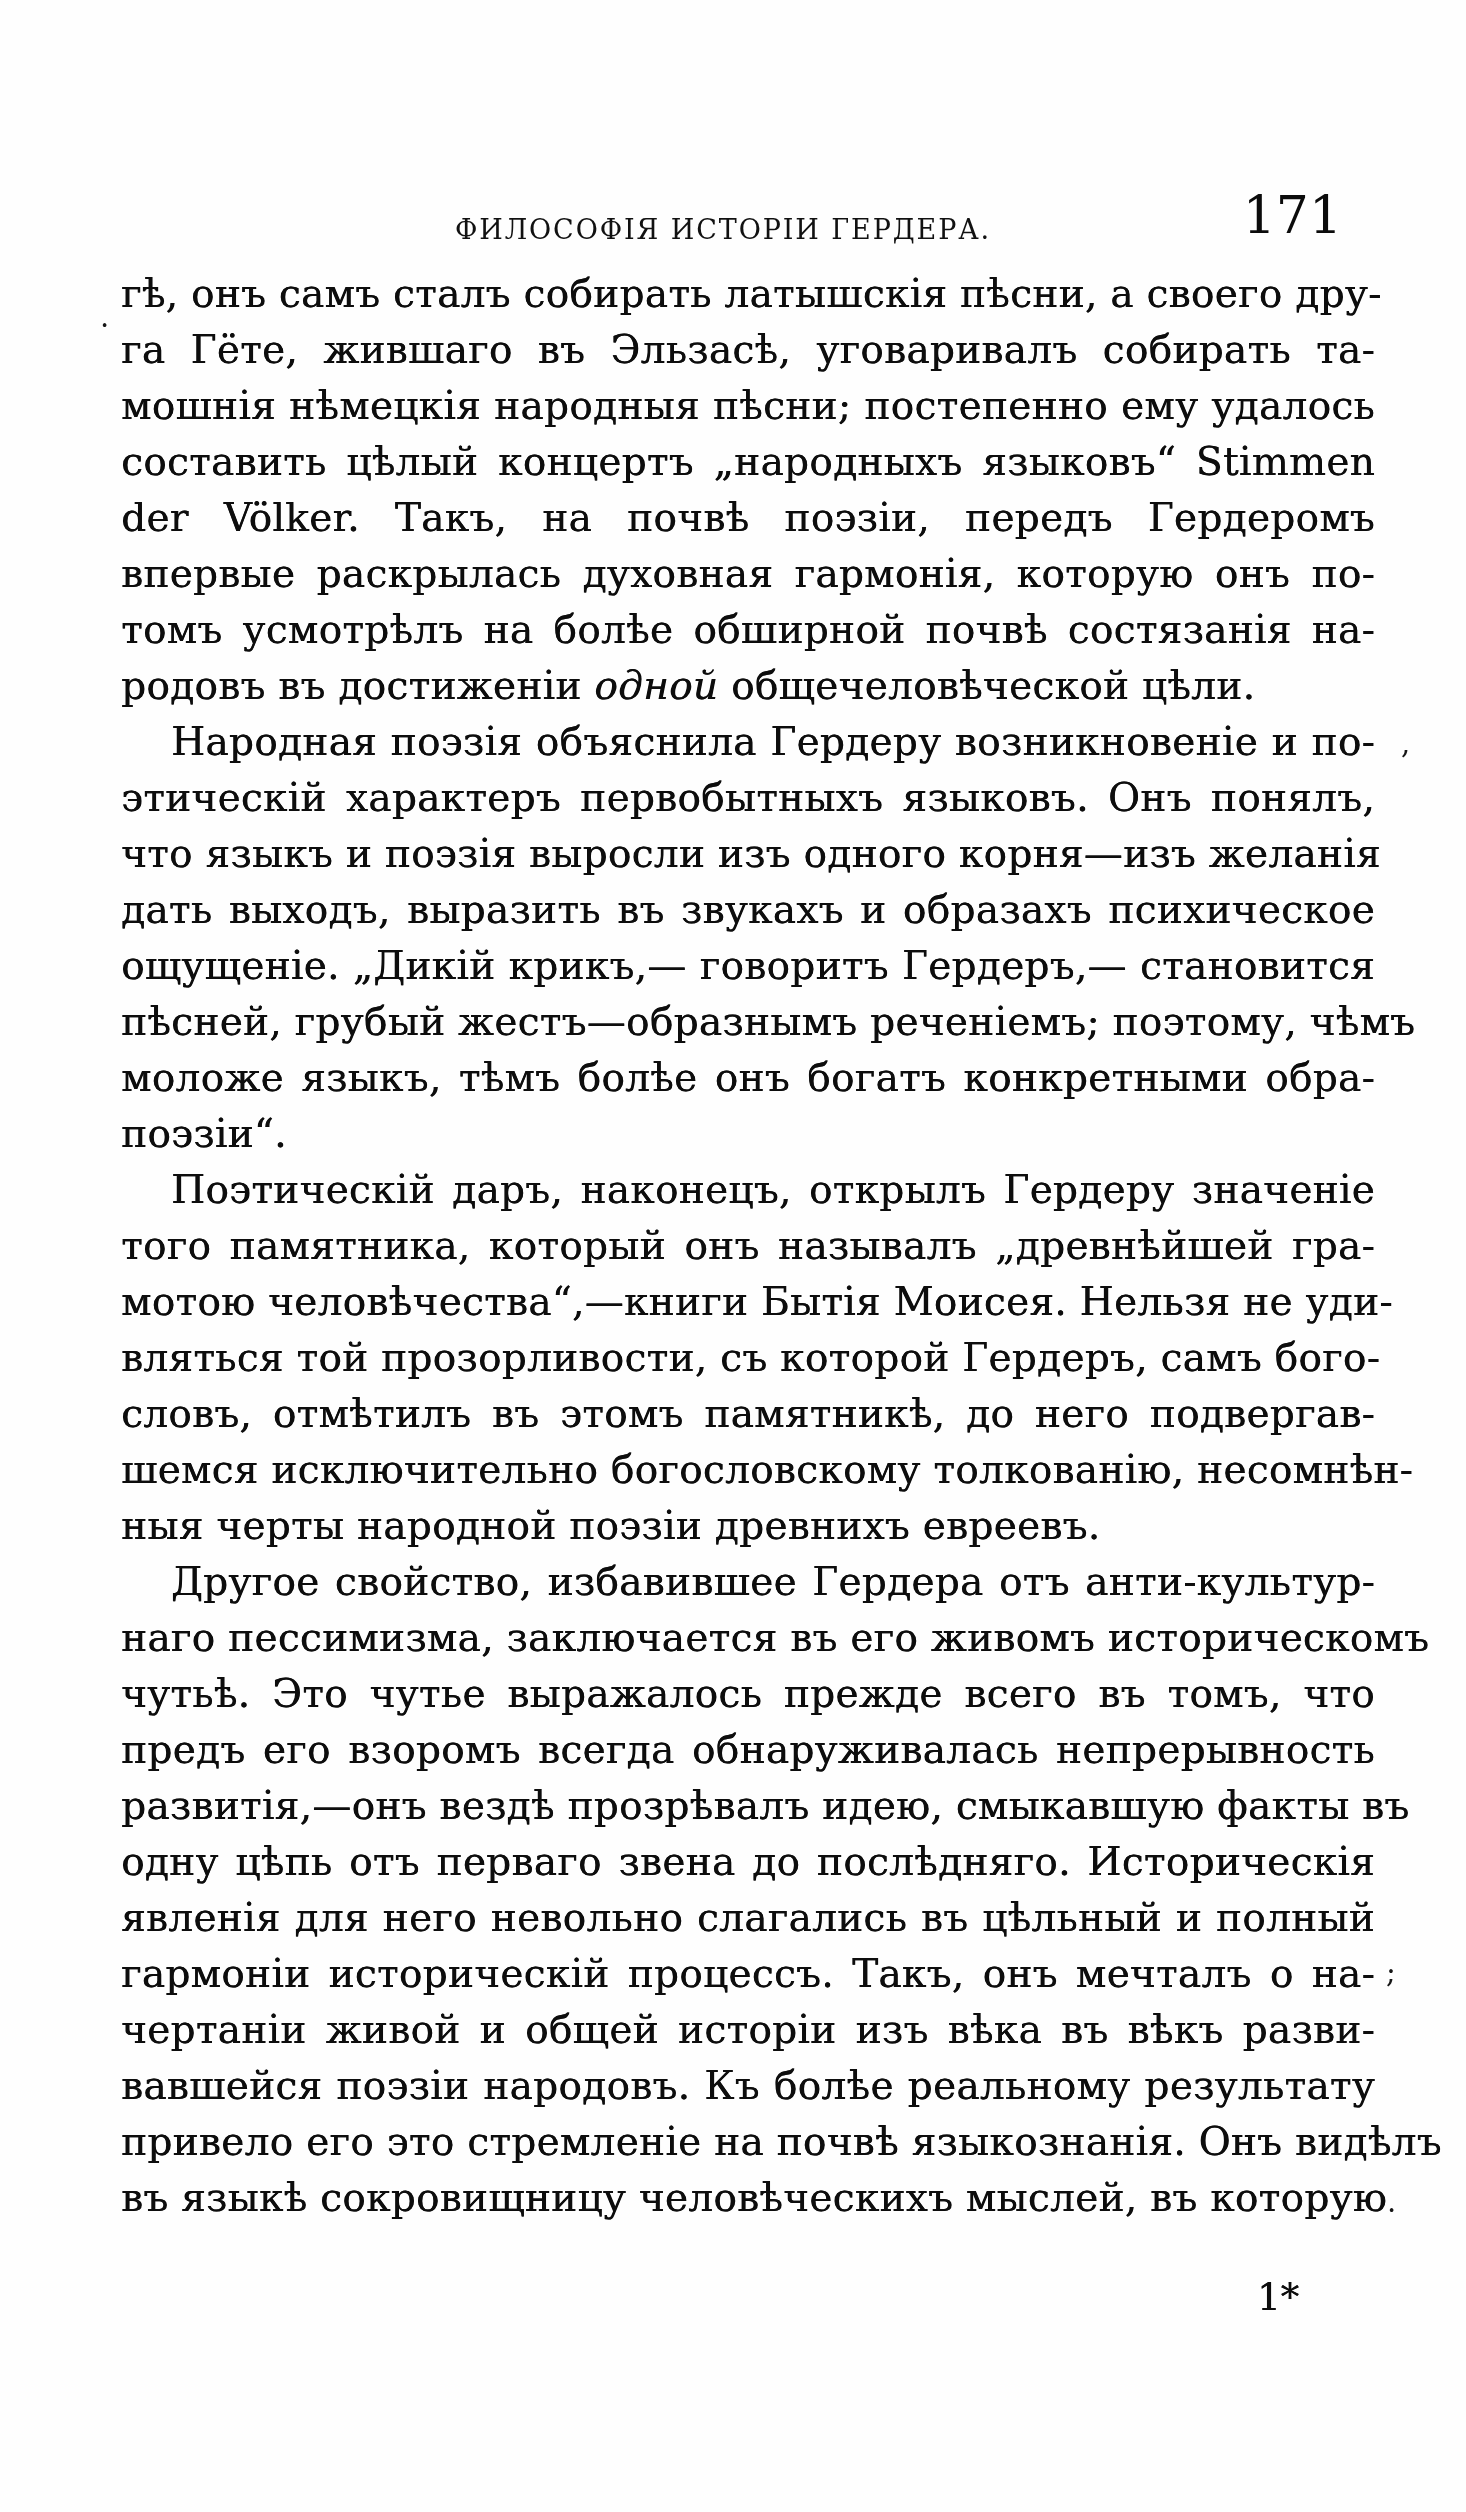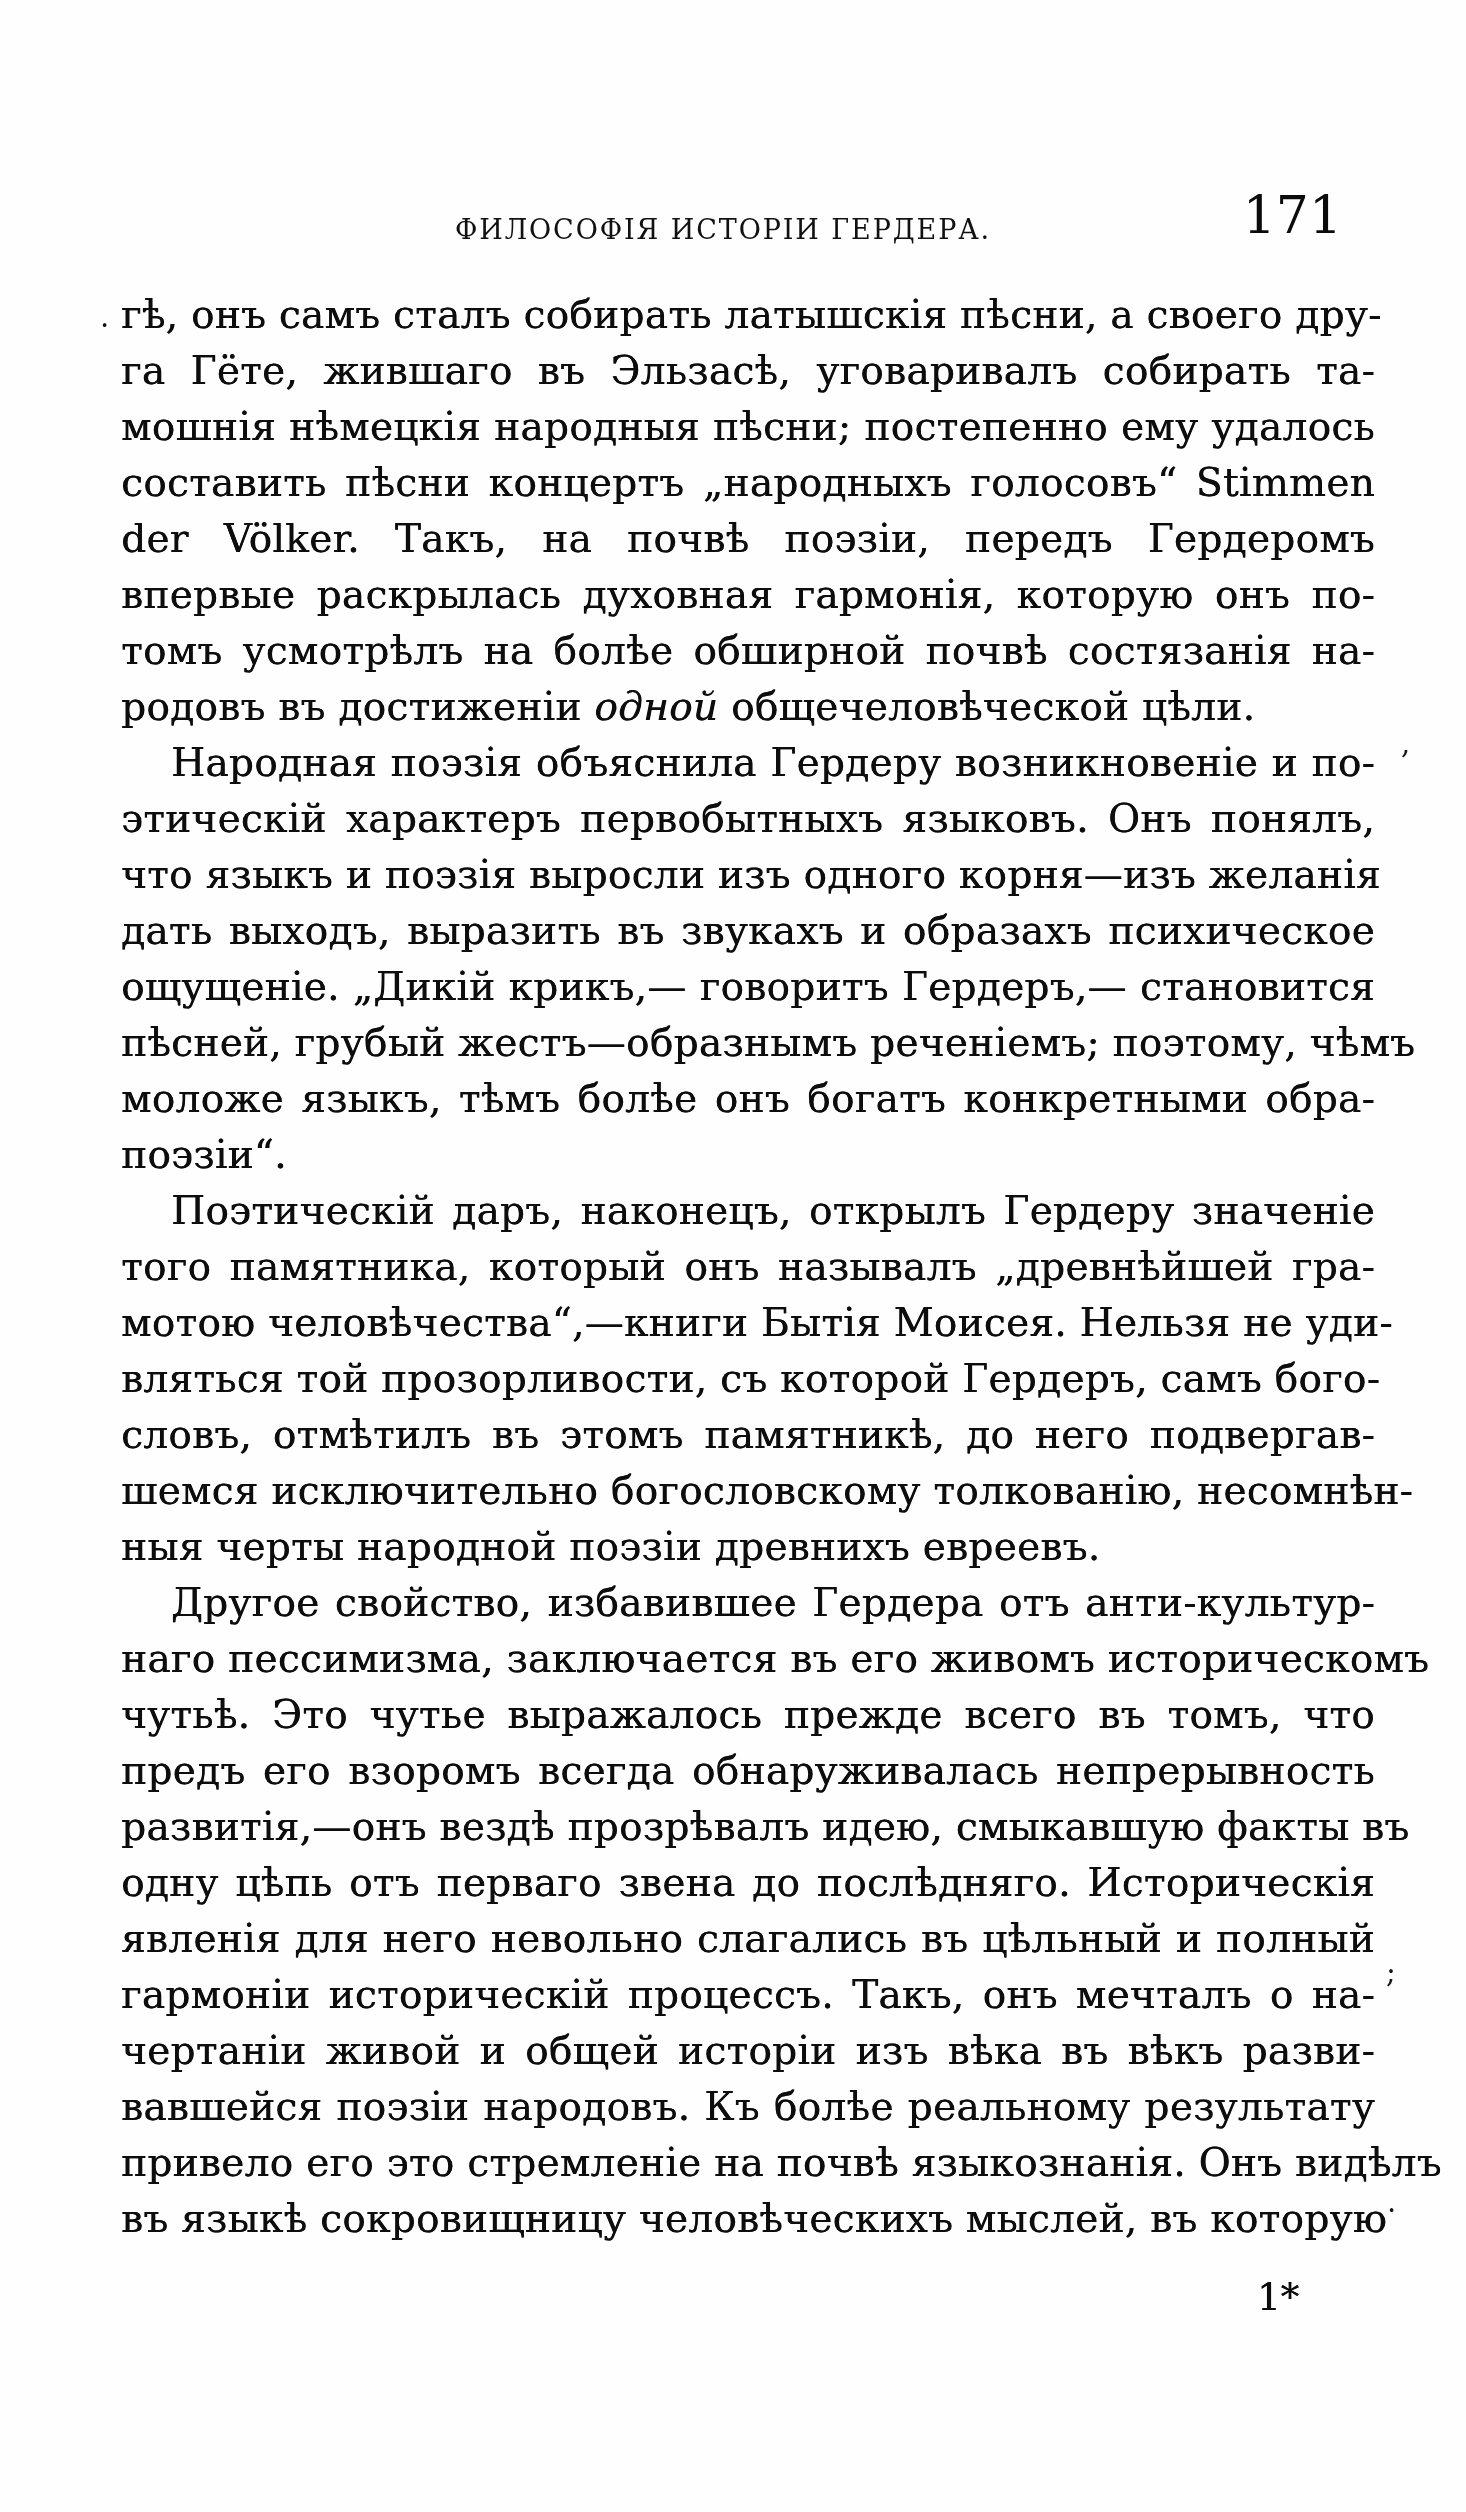--- a/index.html
+++ b/index.html
@@ -38,21 +38,21 @@
     position: absolute;
     right: 41px;
     top: 0;
     font-size: 52px;
     line-height: 1;
     color: #0b0b0b;
   }
   .body-text {
     position: absolute;
     left: 121px;
-    top: 287px;
+    top: 266px;
     width: 1254px;
   }
   .line {
     height: 56px;
     line-height: 56px;
     font-size: 39px;
     letter-spacing: 0.3px;
     text-align: justify;
     text-align-last: justify;
     white-space: nowrap;
@@ -89,21 +89,21 @@
 <div class="page">
   <header class="running-head">
     <span class="running-title">ФИЛОСОФІЯ ИСТОРІИ ГЕРДЕРА.</span>
     <span class="page-number">171</span>
   </header>
 
   <main class="body-text">
       <div class="line"><span>гѣ, онъ самъ сталъ собирать латышскія пѣсни, а своего дру-</span></div>
       <div class="line"><span>га Гёте, жившаго въ Эльзасѣ, уговаривалъ собирать та-</span></div>
       <div class="line"><span>мошнія нѣмецкія народныя пѣсни; постепенно ему удалось</span></div>
-      <div class="line"><span>составить пѣсни концертъ „народныхъ голосовъ“ Stimmen</span></div>
+      <div class="line"><span>составить цѣлый концертъ „народныхъ языковъ“ Stimmen</span></div>
       <div class="line"><span>der Völker. Такъ, на почвѣ поэзіи, передъ Гердеромъ</span></div>
       <div class="line"><span>впервые раскрылась духовная гармонія, которую онъ по-</span></div>
       <div class="line"><span>томъ усмотрѣлъ на болѣе обширной почвѣ состязанія на-</span></div>
       <div class="line last"><span>родовъ въ достиженіи </span><span class="italic">одной</span><span> общечеловѣческой цѣли.</span></div>
       <div class="line indent"><span>Народная поэзія объяснила Гердеру возникновеніе и по-</span></div>
       <div class="line"><span>этическій характеръ первобытныхъ языковъ. Онъ понялъ,</span></div>
       <div class="line"><span>что языкъ и поэзія выросли изъ одного корня—изъ желанія</span></div>
       <div class="line"><span>дать выходъ, выразить въ звукахъ и образахъ психическое</span></div>
       <div class="line"><span>ощущеніе. „Дикій крикъ,— говоритъ Гердеръ,— становится</span></div>
       <div class="line"><span>пѣсней, грубый жестъ—образнымъ реченіемъ; поэтому, чѣмъ</span></div>

